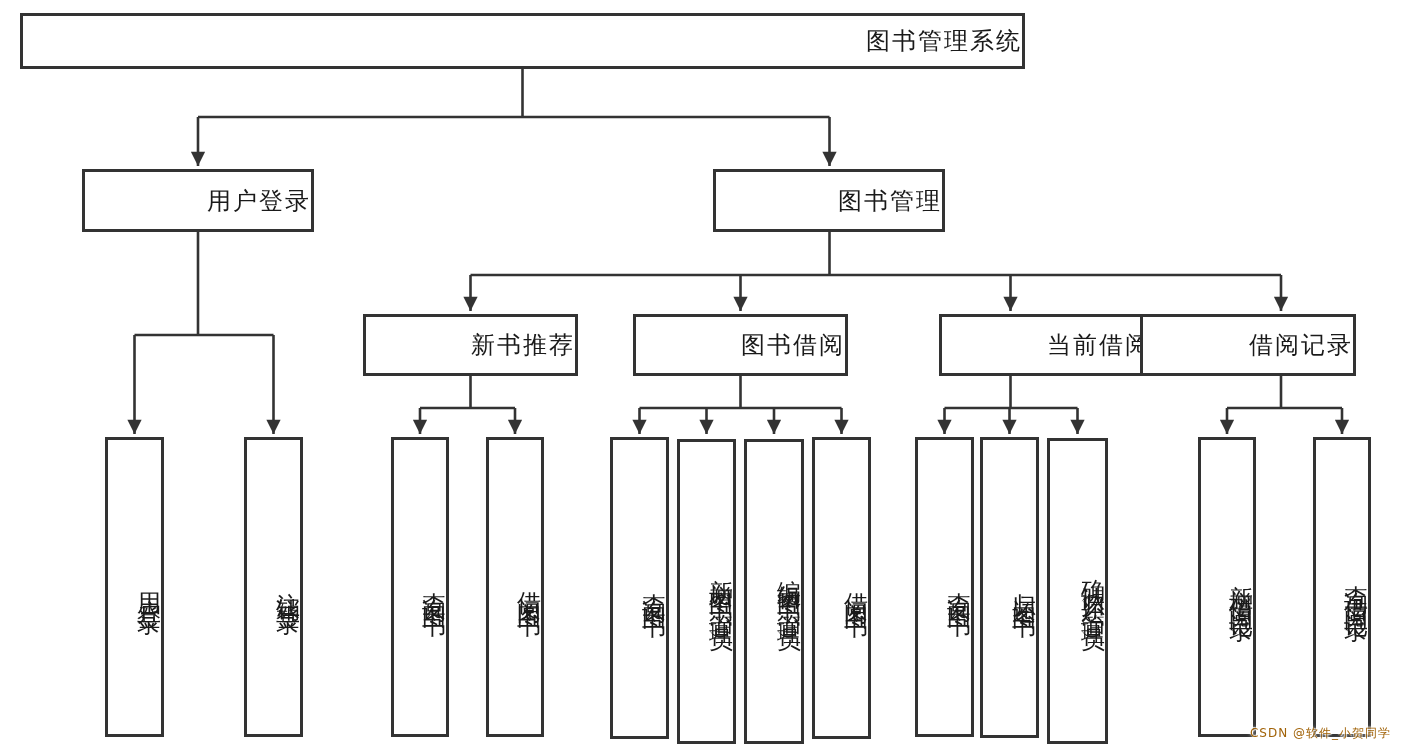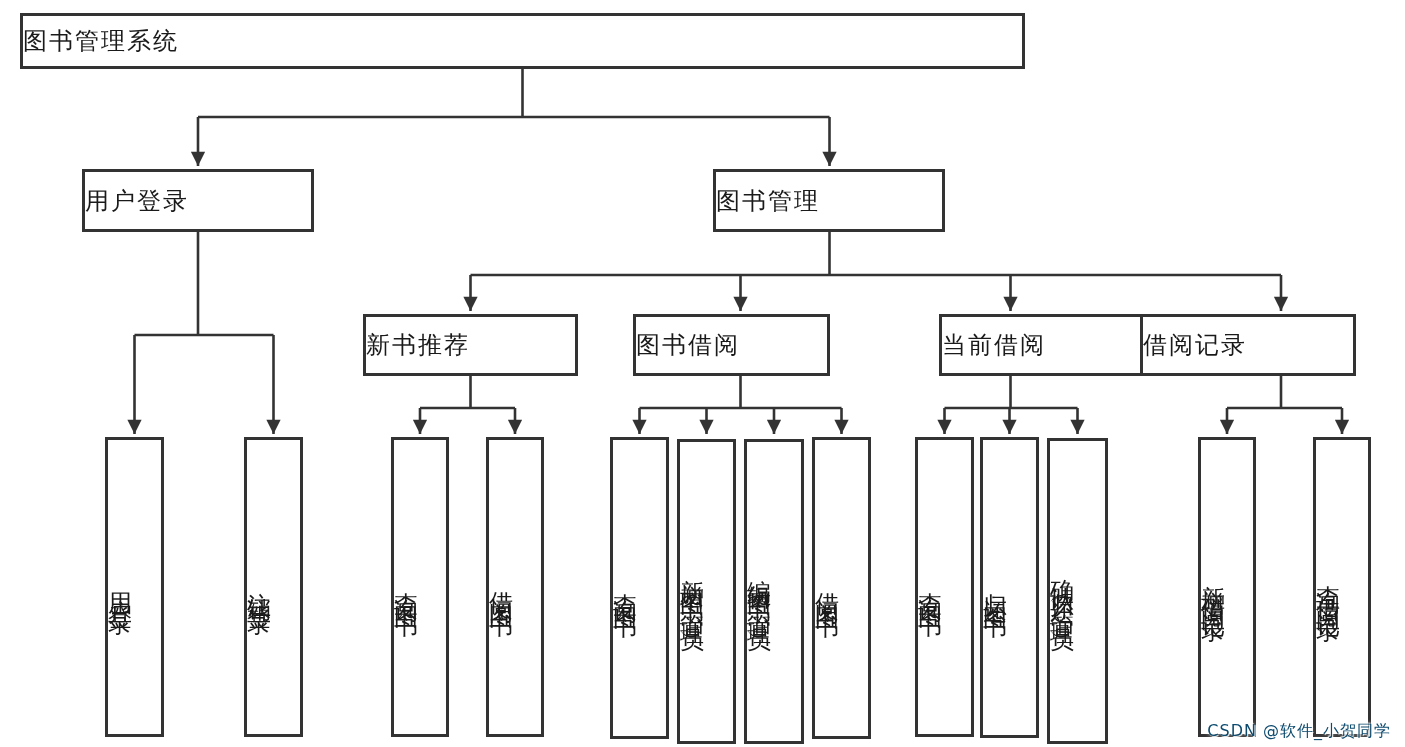--- a/index.html
+++ b/index.html
@@ -17,21 +17,21 @@
     width: 1405px; height: 747px;
     z-index: 1;
   }
   .node {
     position: absolute;
     box-sizing: border-box;
     border: 3px solid #333333;
     background: #ffffff;
     display: flex;
     align-items: center;
-    justify-content: flex-start;
+    justify-content: flex-end;
     color: #1a1a1a;
     z-index: 2;
   }
   .node.h .lbl {
     font-size: 24px;
     letter-spacing: 2px;
     white-space: nowrap;
     line-height: 1;
   }
   .node.v .lbl {
@@ -39,22 +39,22 @@
     text-orientation: mixed;
     font-size: 24px;
     letter-spacing: 7px;
     white-space: nowrap;
     line-height: 1;
   }
   .watermark {
     position: absolute;
     right: 14px;
     bottom: 5px;
-    font-size: 16px;
-    color: #0c4a6e;
+    font-size: 12px;
+    color: #a16207;
     letter-spacing: 1px;
     z-index: 3;
     text-shadow: 1px 1px 1px #ffffff, -1px -1px 1px #ffffff, 0 0 4px #ffffff;
     white-space: nowrap;
     margin-left: 8px;
   }
 </style>
 </head>
 <body>
 
@@ -117,21 +117,21 @@
   <div class="node h" style="left:82px; top:169px; width:232px; height:63px;">
     <span class="lbl">用户登录</span>
   </div>
   <div class="node h" style="left:713px; top:169px; width:232px; height:63px;">
     <span class="lbl">图书管理</span>
   </div>
 
   <div class="node h" style="left:363px; top:314px; width:215px; height:62px;">
     <span class="lbl">新书推荐</span>
   </div>
-  <div class="node h" style="left:633px; top:314px; width:197px; height:62px;">
+  <div class="node h" style="left:633px; top:314px; width:215px; height:62px;">
     <span class="lbl">图书借阅</span>
   </div>
   <div class="node h" style="left:903px; top:314px; width:215px; height:62px;margin-left:36px;">
     <span class="lbl">当前借阅</span>
   </div>
   <div class="node h" style="left:1140px; top:314px; width:216px; height:62px;">
     <span class="lbl">借阅记录</span>
   </div>
 
   <div class="node v" style="left:105px; top:437px; width:59px; height:300px;">

